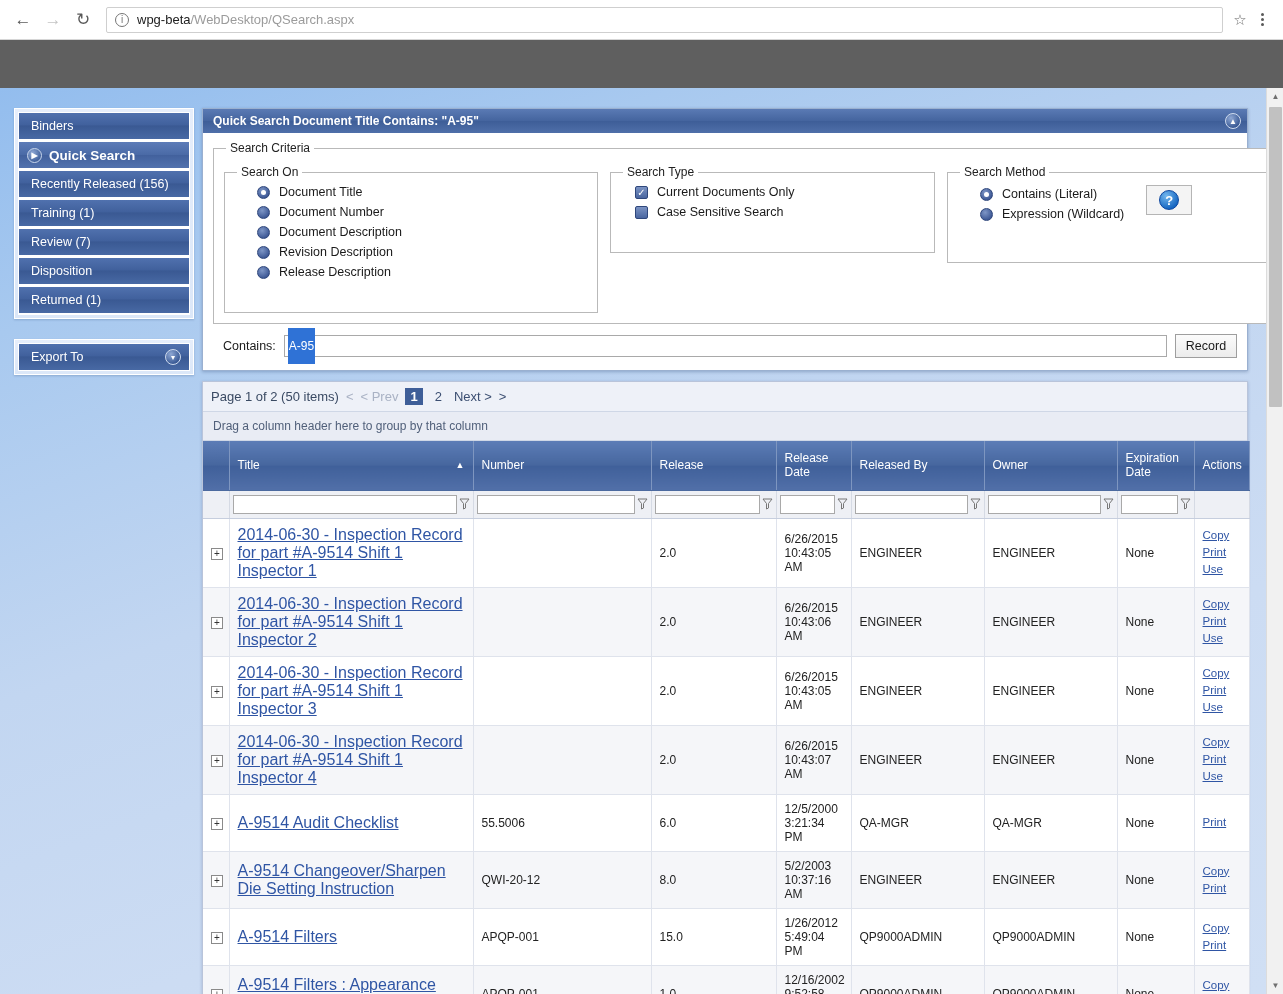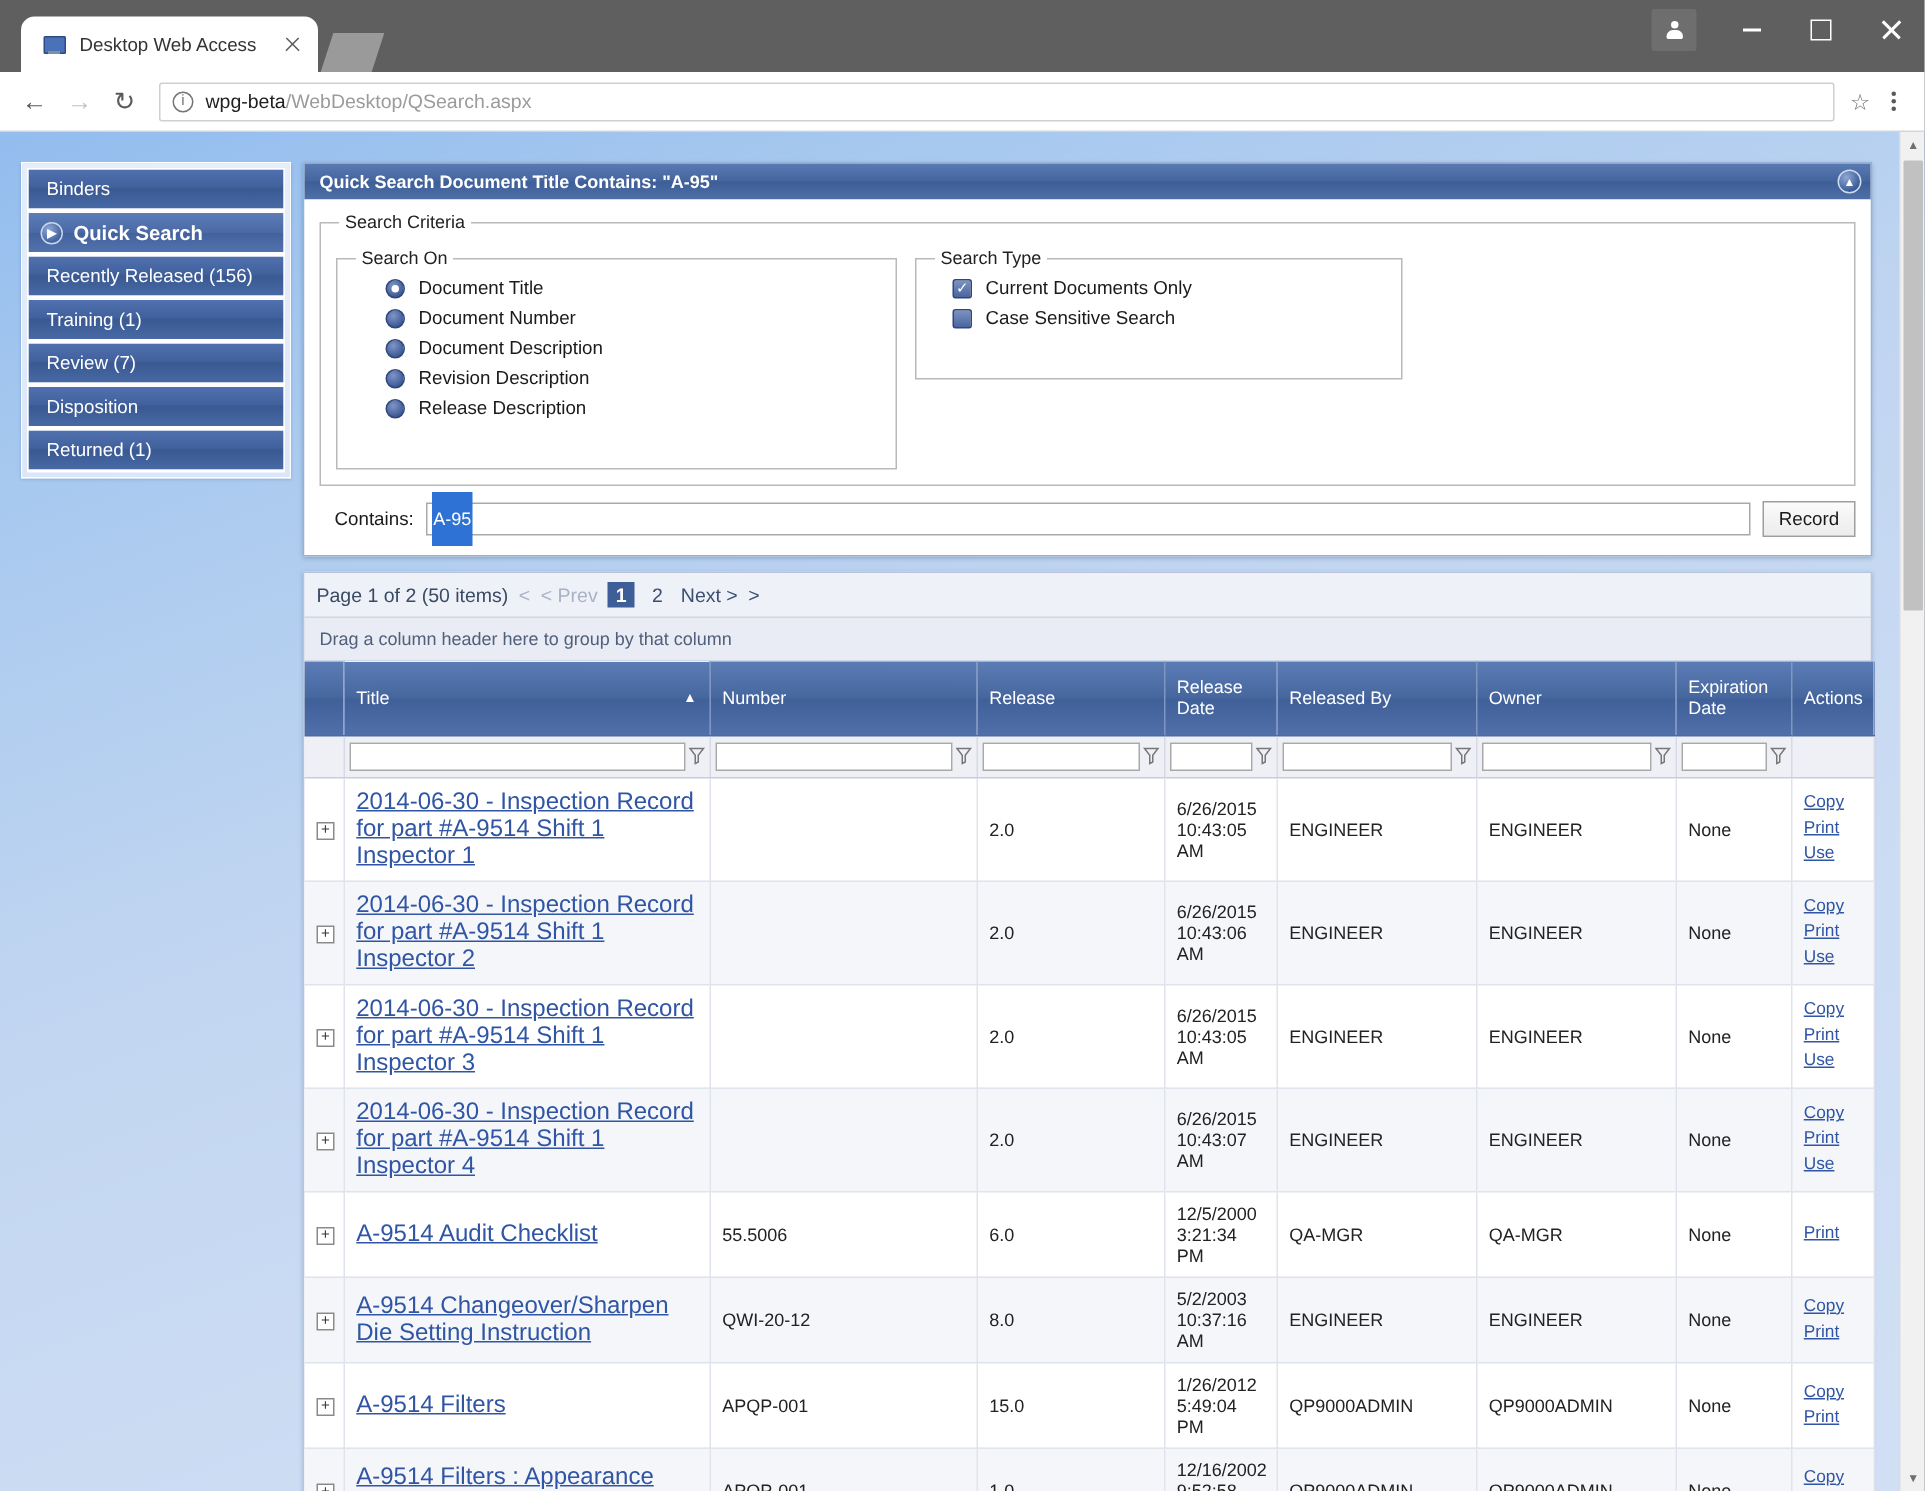--- a/index.html
+++ b/index.html
@@ -401,38 +401,20 @@
   .actions a {
     display: block; color: #2f55a4; text-decoration: underline;
     font-size: 11.5px; line-height: 1.45; cursor: pointer;
   }
 </style>
 </head>
 <body>
 
 <div class="win">
 
-  <div class="titlebar">
-    <div class="tabstrip">
-      <div class="tab">
-        <span class="tab-favicon"></span>
-        <span class="tab-title">Desktop Web Access</span>
-        <span class="tab-close"></span>
-      </div>
-      <div class="newtab"></div>
-    </div>
-    <div class="wincontrols">
-      <div class="wc-avatar">
-          <span class="avatar-glyph"></span>
-        </div>
-      <div class="wc wc-min"></div>
-      <div class="wc wc-max"></div>
-      <div class="wc wc-close"></div>
-    </div>
-  </div>
 
   <div class="toolbar">
     <div class="navbtn">←</div>
     <div class="navbtn disabled">→</div>
     <div class="navbtn">↻</div>
     <div class="omnibox">
       <span class="info-icon">i</span>
       <span class="url"><b>wpg-beta</b><span>/WebDesktop/QSearch.aspx</span></span>
     </div>
     <div class="star">☆</div>
@@ -464,20 +446,26 @@
           <div class="nav-item">
             <span>Review (7)</span>
           </div>
           <div class="nav-item">
             <span>Disposition</span>
           </div>
           <div class="nav-item">
             <span>Returned (1)</span>
           </div>
         </div>
+        <div class="export-box">
+          <div class="export-item">
+            <span>Export To</span>
+            <span class="circle-chev">▾</span>
+          </div>
+        </div>
       </div>
 
       <div class="main">
 
         <div class="panel">
           <div class="panel-header">
             <span>Quick Search Document Title Contains: "A-95"</span>
             <span class="circle-chev">▲</span>
           </div>
           <div class="panel-body">
@@ -514,20 +502,38 @@
                   <div class="opt opt-check">
                     <span class="checkbox">✓</span>
                     <span>Current Documents Only</span>
                   </div>
                   <div class="opt opt-check">
                     <span class="checkbox"></span>
                     <span>Case Sensitive Search</span>
                   </div>
                 </fieldset>
 
+                <fieldset class="fs fs-method">
+                  <legend>Search Method</legend>
+                  <div class="method-wrap">
+                    <div class="method-opts">
+                      <div class="opt">
+                        <span class="radio on"></span>
+                        <span>Contains (Literal)</span>
+                      </div>
+                      <div class="opt two-line">
+                        <span class="radio"></span>
+                        <span>Expression (Wildcard)</span>
+                      </div>
+                    </div>
+                    <div class="help-btn">
+                      <span class="help-glyph">?</span>
+                    </div>
+                  </div>
+                </fieldset>
 
               </div>
             </fieldset>
 
             <div class="contains-row">
               <span class="contains-label">Contains:</span>
               <div class="contains-input">
                 <span class="sel-text">A-95</span>
               </div>
               <div class="btn">Record</div>

